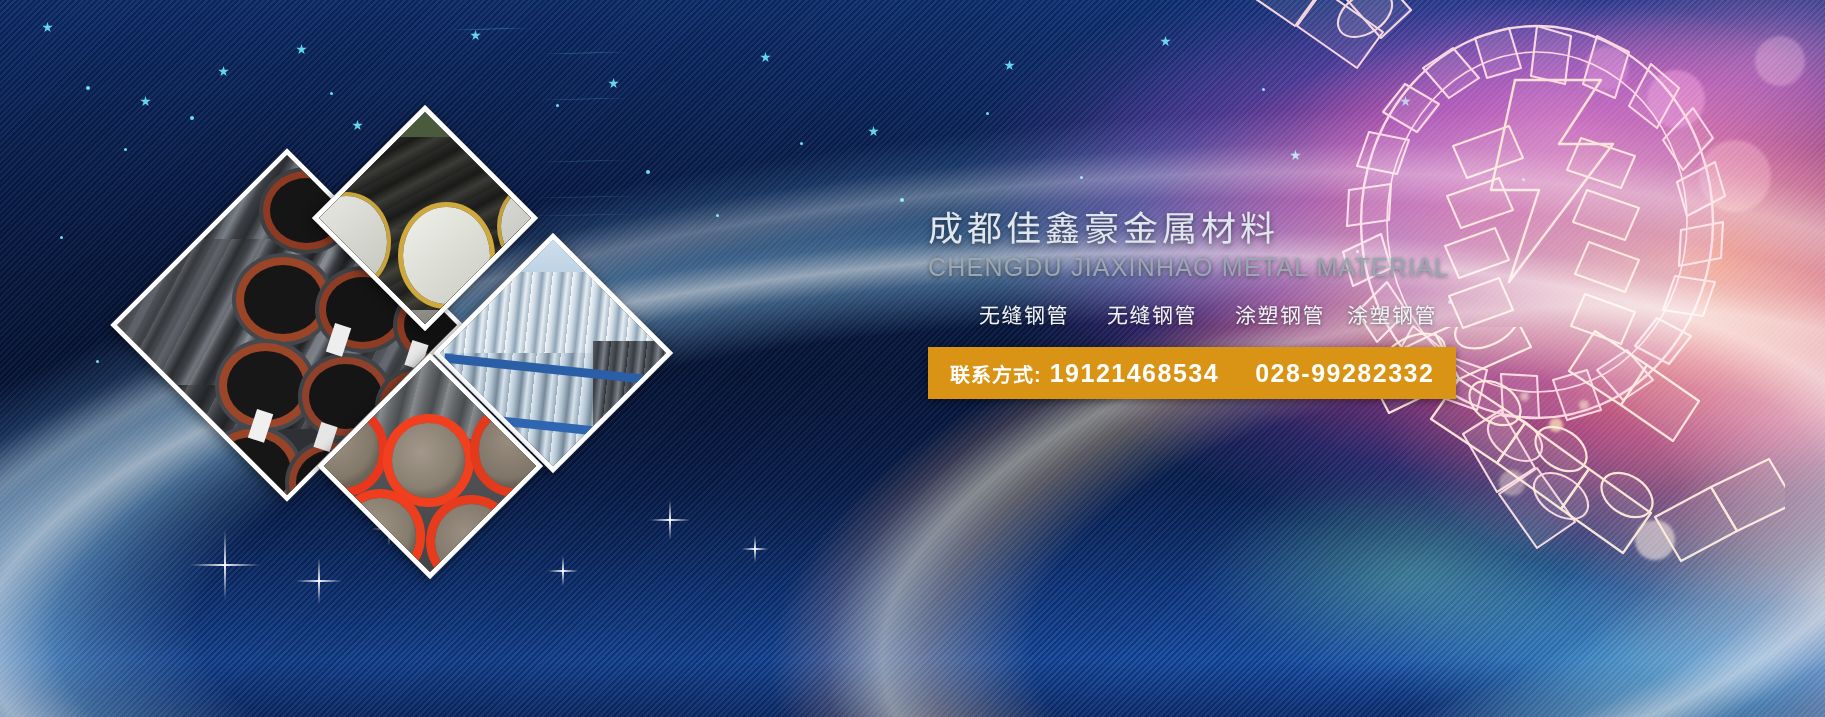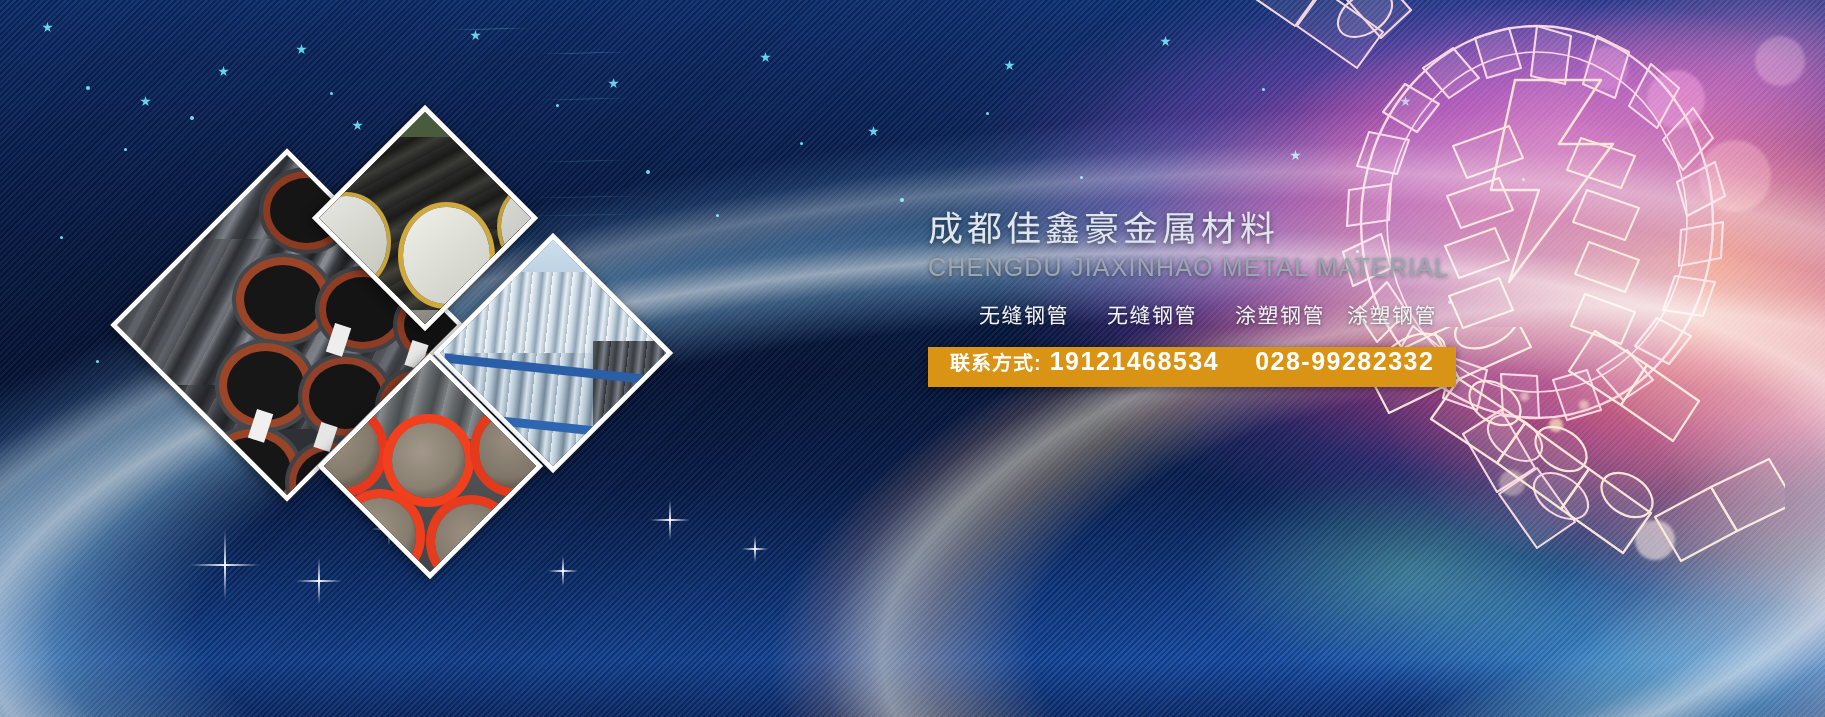--- a/index.html
+++ b/index.html
@@ -232,22 +232,22 @@
     display:flex;gap:38px;
     font-size:21px;letter-spacing:1.5px;color:#f2f5f8;
     white-space:nowrap;
     text-shadow:0 1px 4px rgba(0,0,0,.55);
     justify-content:center;
   }
   .t-prod span:last-child{margin-left:-16px;}
 
   .contact{
     margin-top:18px;
-    display:inline-flex;align-items:flex-start;
-    height:40px;padding:0 22px;
+    display:inline-flex;align-items:center;
+    height:52px;padding:0 22px;
     background:#d99315;
     box-shadow:0 2px 8px rgba(0,0,0,.45);
     white-space:nowrap;
   }
   .contact .lbl{font-size:20px;font-weight:700;color:#ffffff;letter-spacing:1px;}
   .contact .num{
     font-size:25px;font-weight:700;color:#ffffff;letter-spacing:1.5px;
     margin-left:8px;
   }
   .contact .num2{margin-left:36px;}

